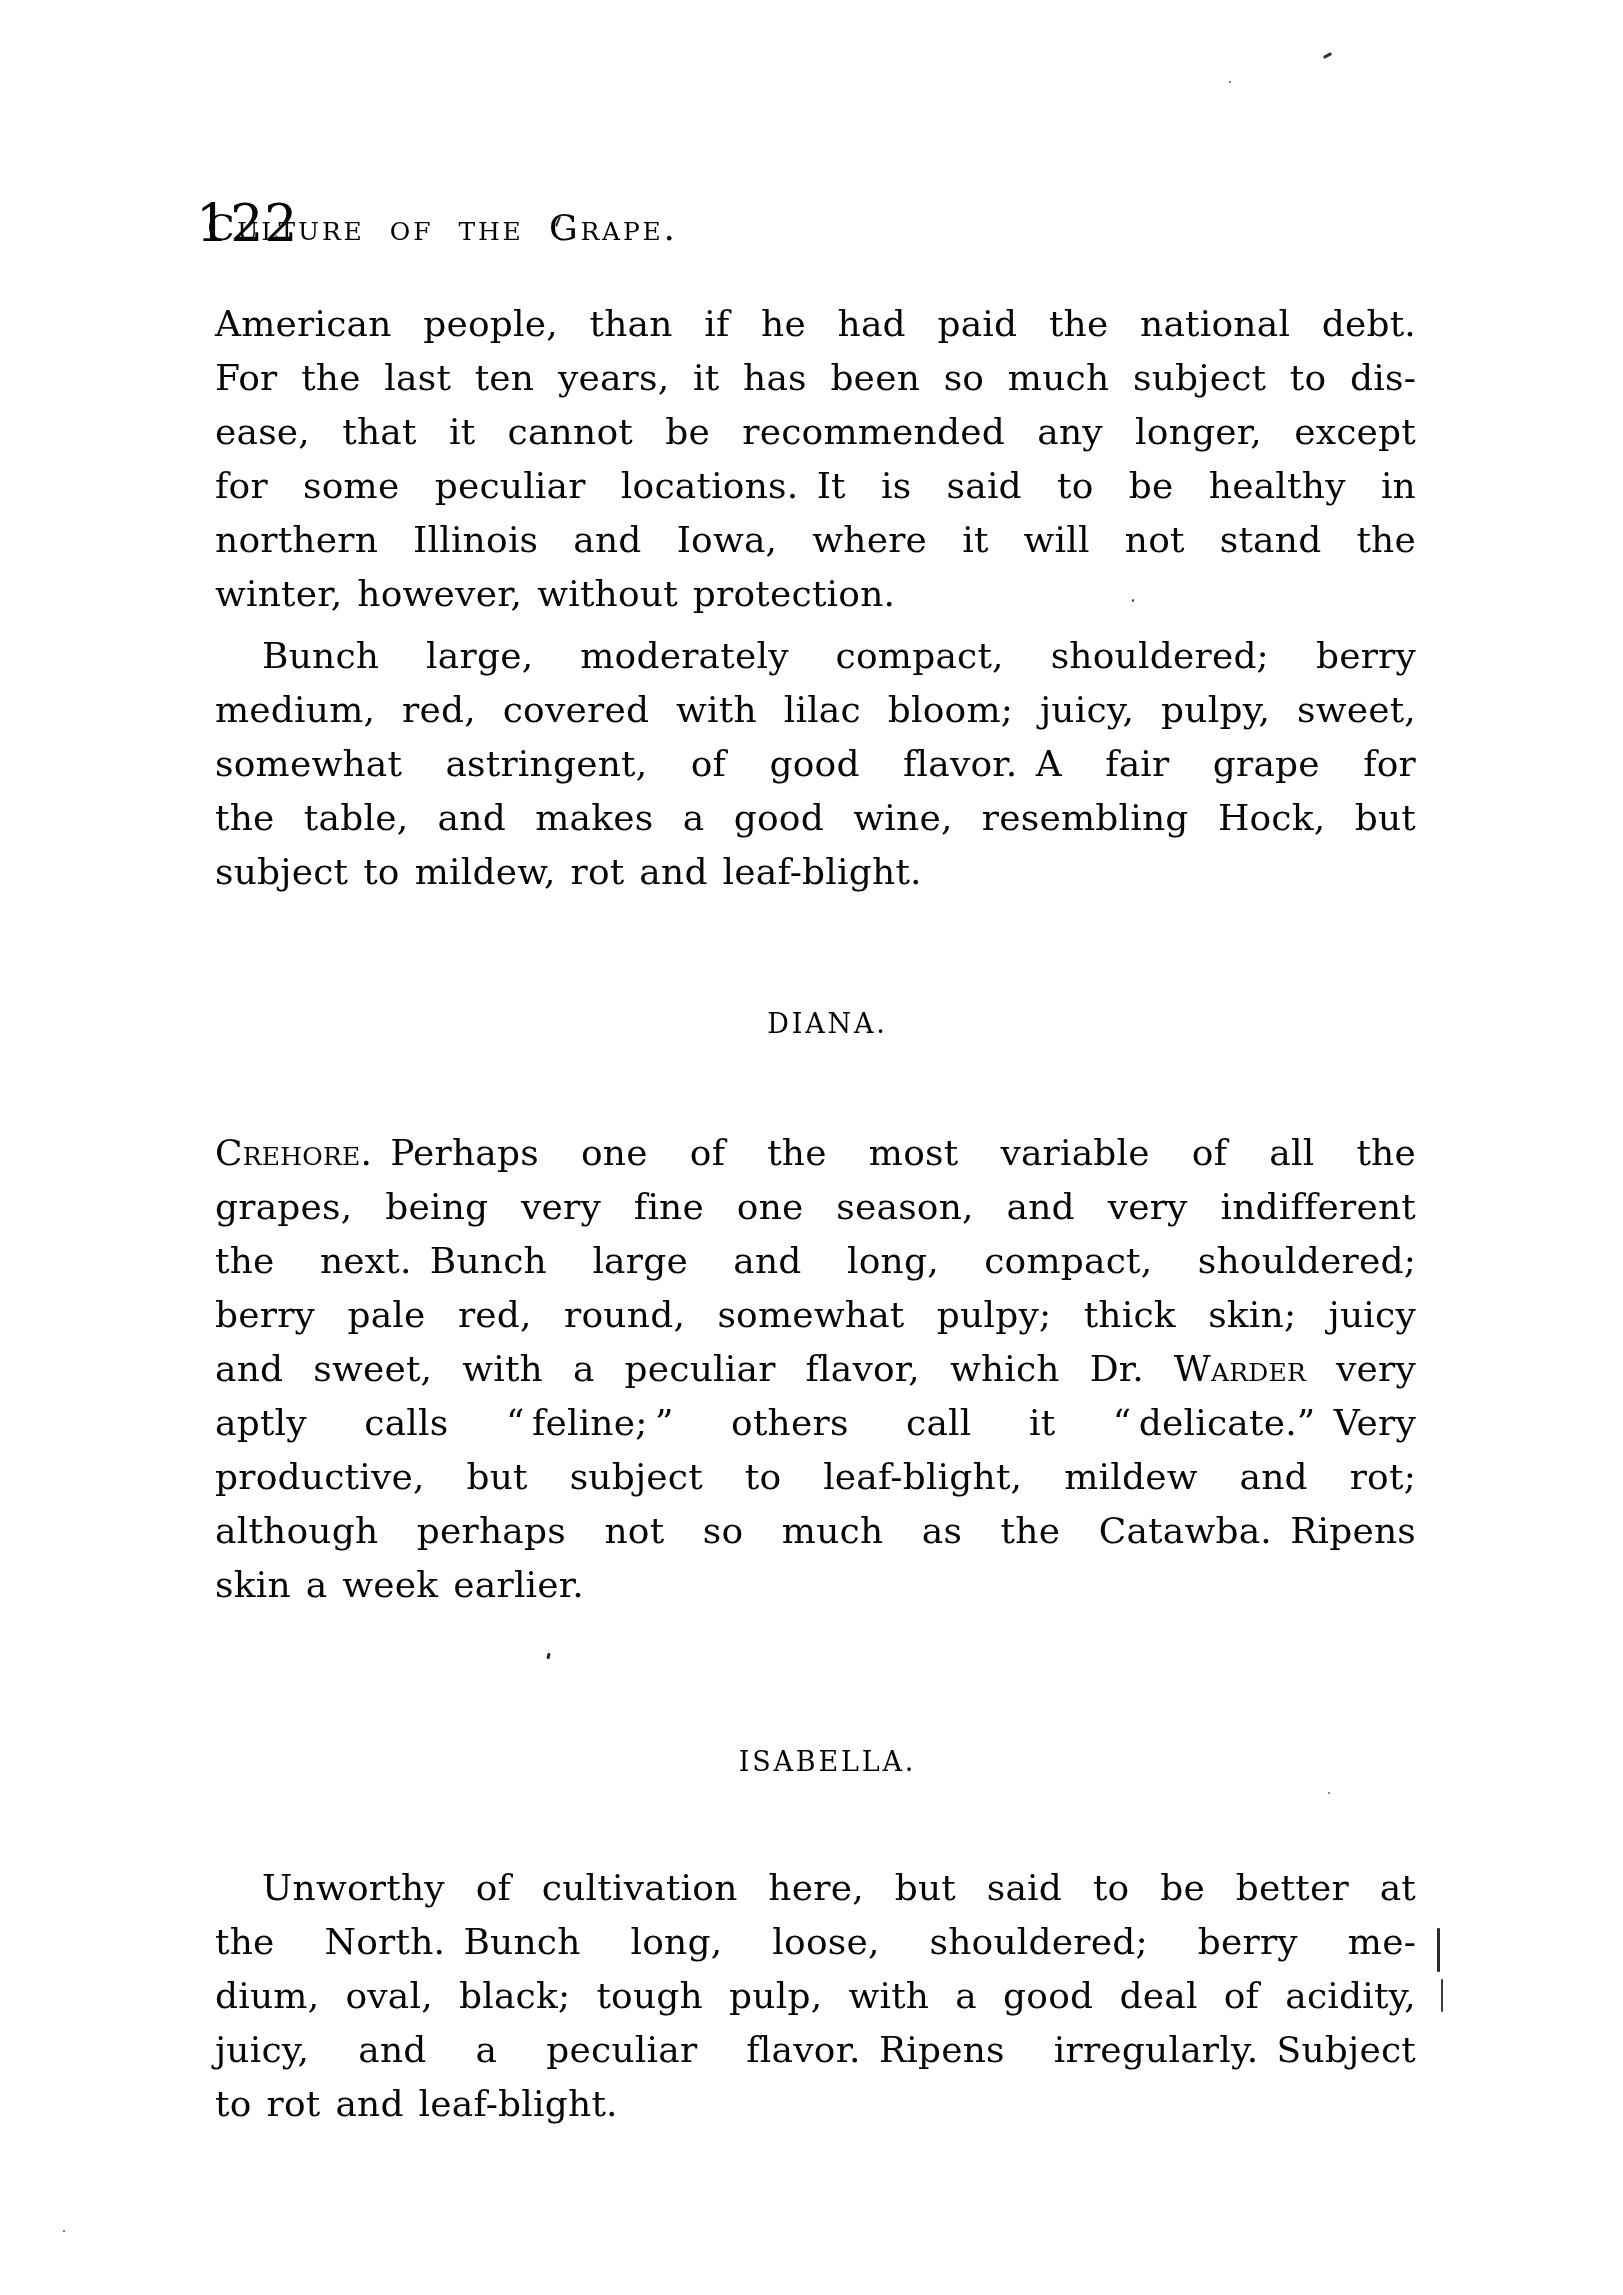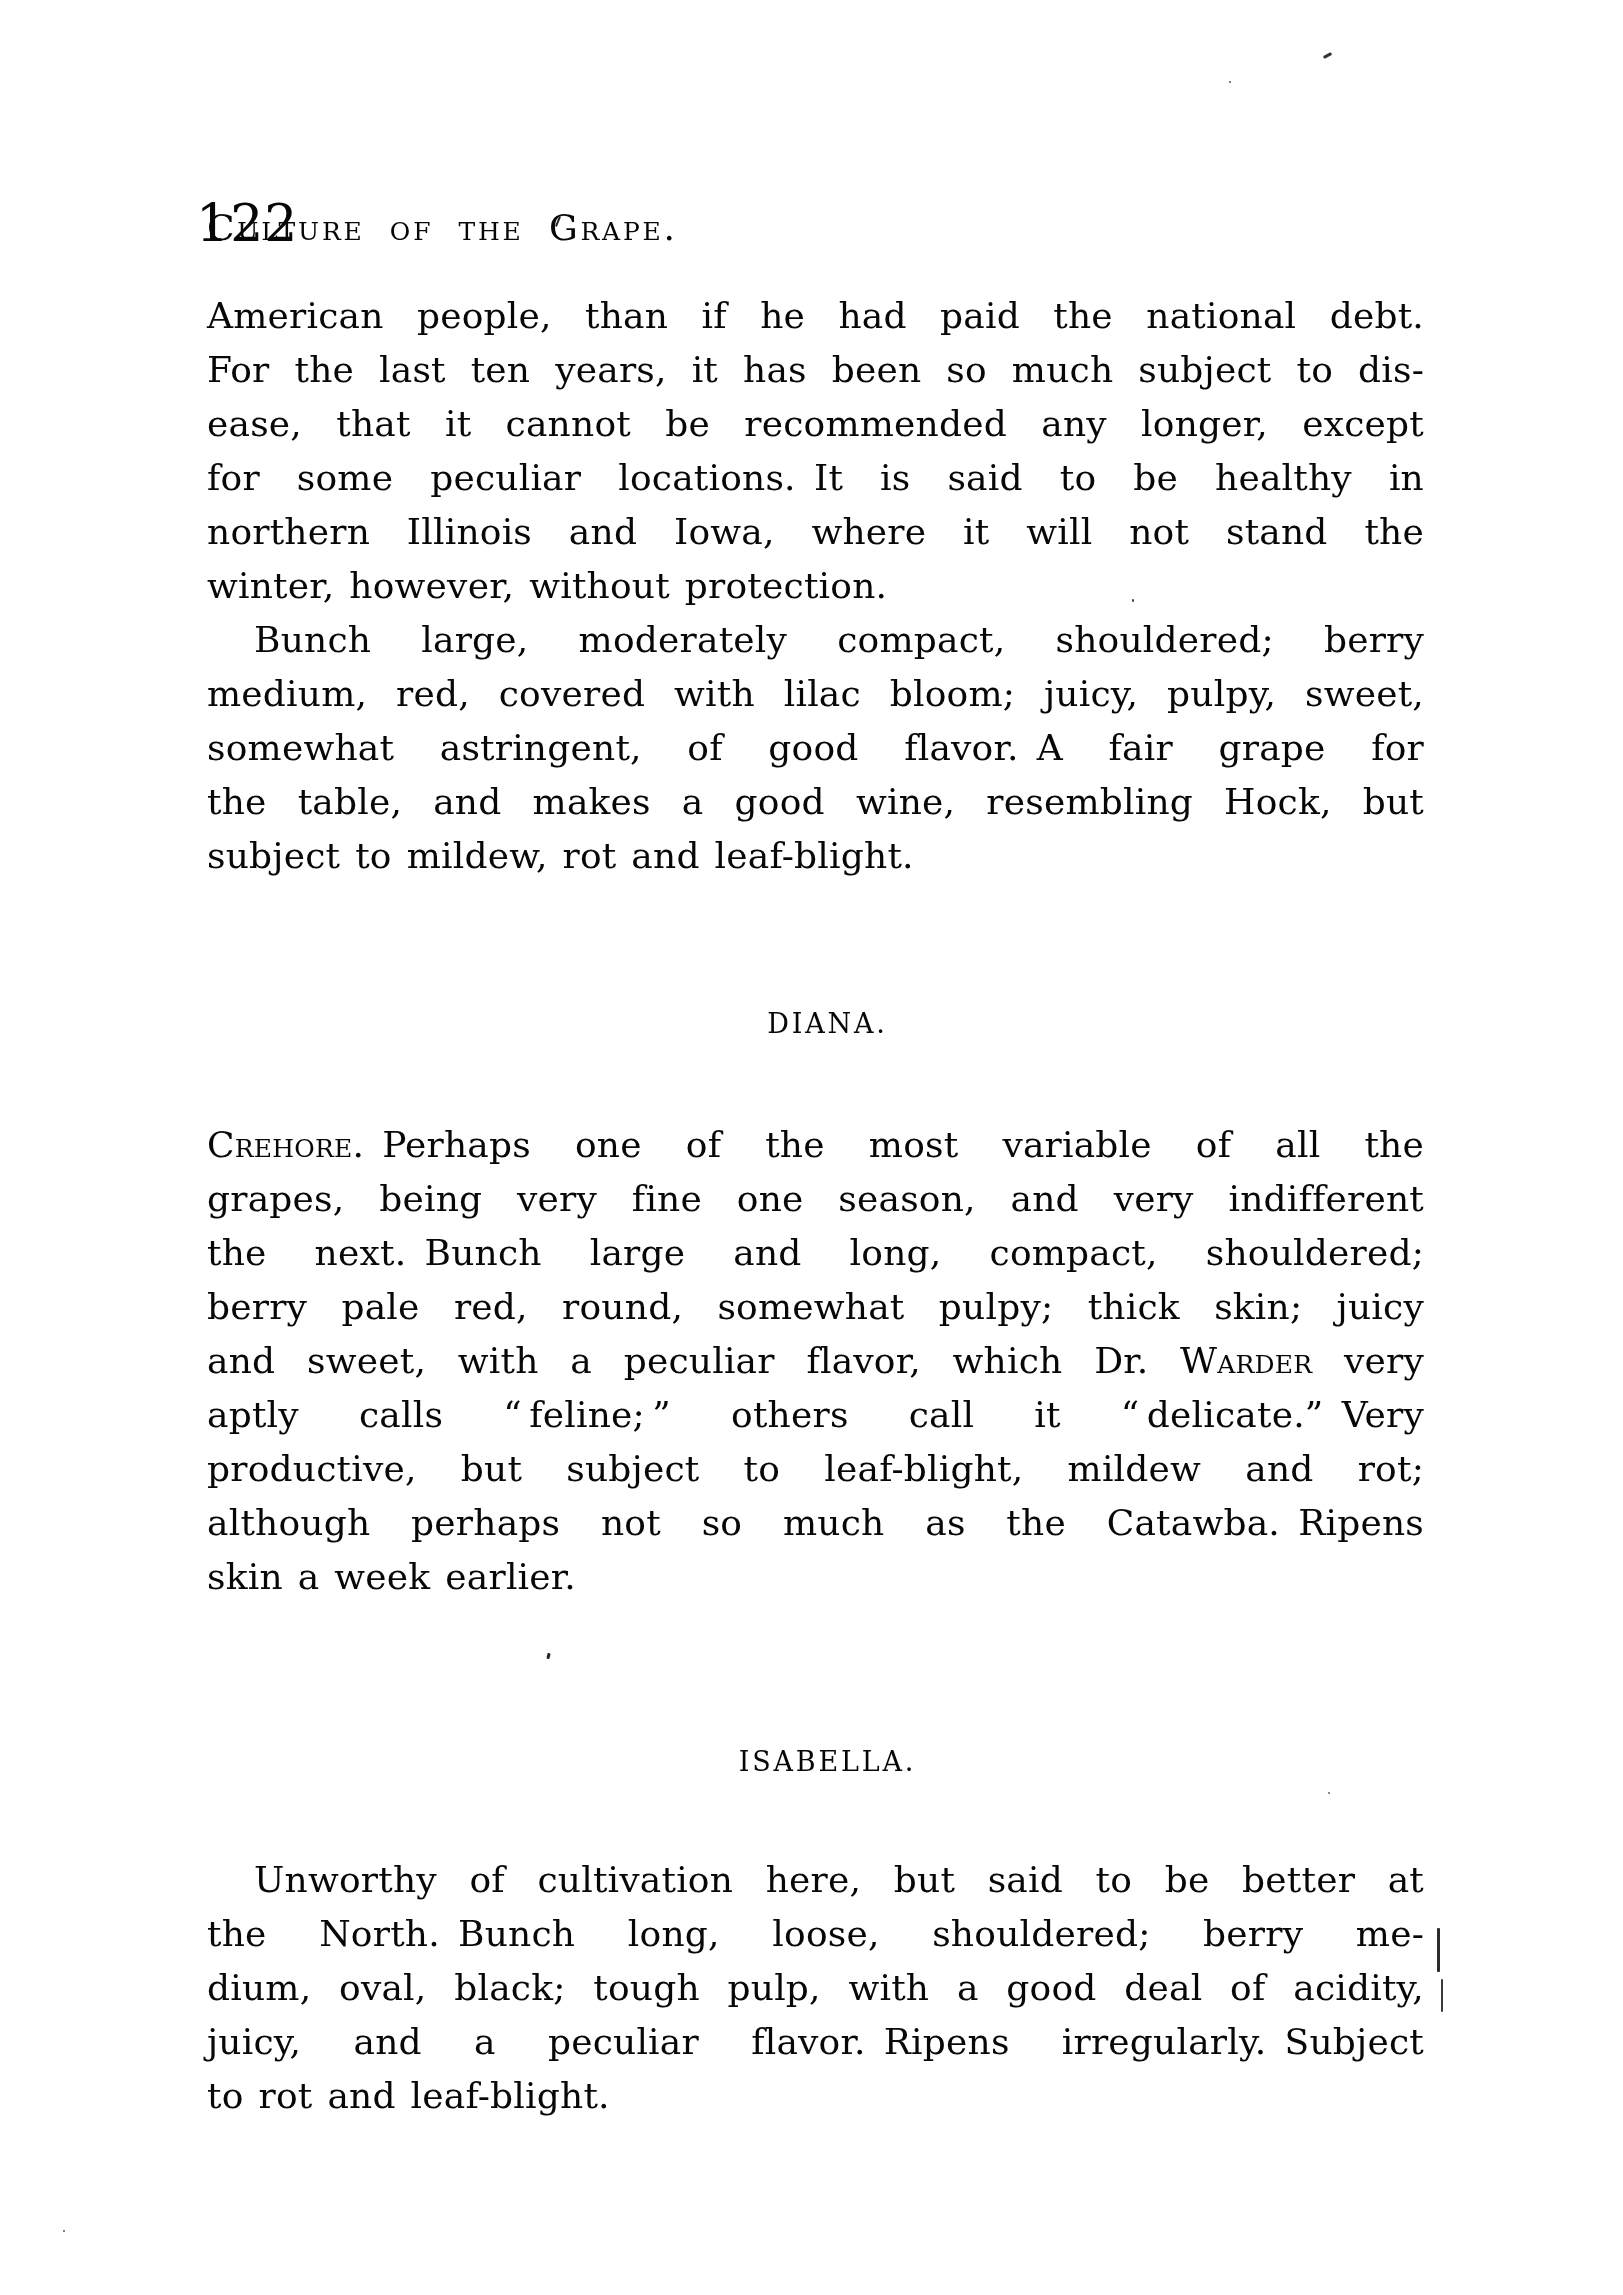--- a/index.html
+++ b/index.html
@@ -34,21 +34,21 @@
   }
   
   .textblock {
     position: absolute;
     left: 207px;
     width: 1217px;
   }
   .block-1 { top: 289px; }
   .block-2 { top: 1118px; }
   .block-3 { top: 1853px; }
-  .para { margin: 0; padding: 0; }
+  .para { margin: 8px; padding: 0; }
   .line {
     display: block;
     height: 54px;
     line-height: 54px;
     font-size: 36px;
     letter-spacing: 0.2px;
     word-spacing: 3.3px;
     text-align: justify;
     text-align-last: justify;
     white-space: nowrap;

